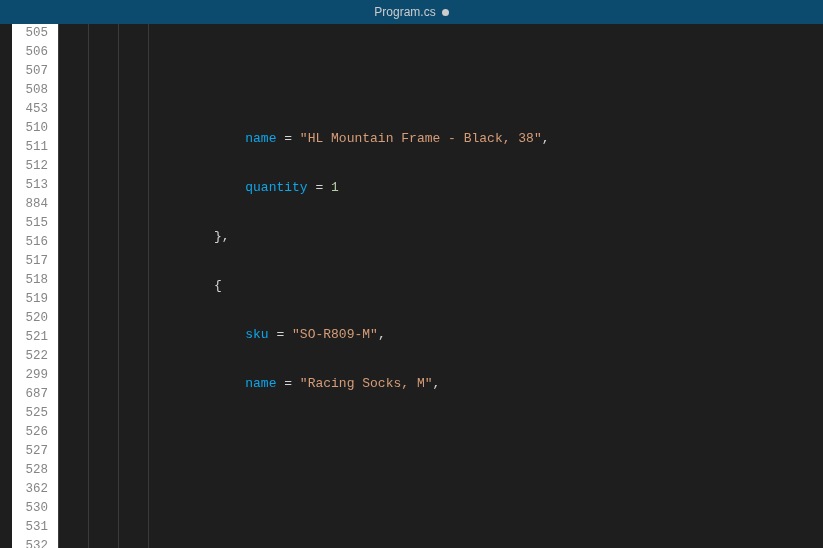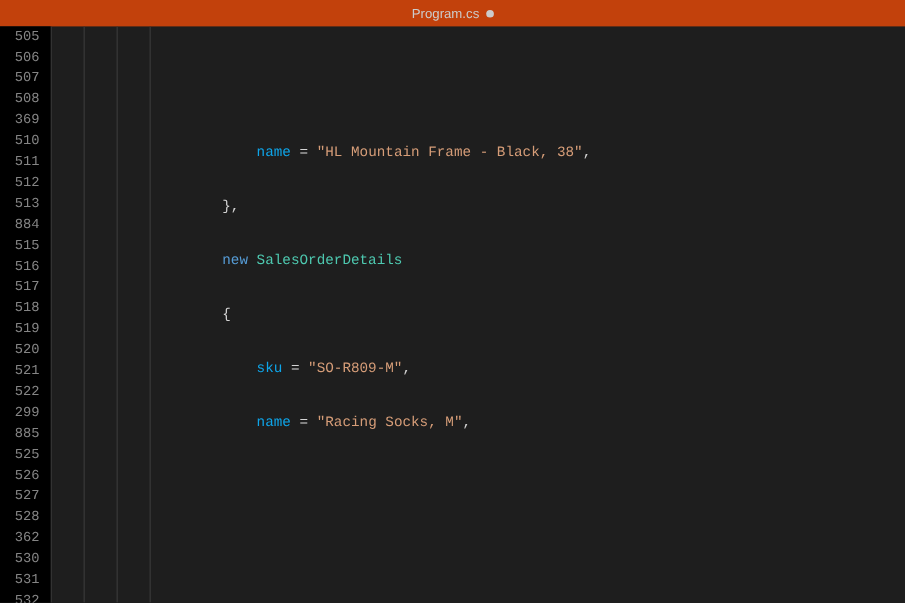--- a/index.html
+++ b/index.html
@@ -7,21 +7,21 @@
     background: #1e1e1e;
     font-family: Consolas, 'Courier New', monospace;
     font-size: 13px;
     color: #d4d4d4;
     width: 823px;
     height: 548px;
     overflow: hidden;
   }
   .tabbar {
     height: 24px;
-    background: #c2410c;
+    background: #0c4a6e;
     display: flex;
     justify-content: center;
     align-items: center;
   }
   .tab {
     display: flex;
     align-items: center;
     gap: 6px;
     color: #cccccc;
     font-size: 12px;
@@ -32,27 +32,28 @@
     height: 7px;
     border-radius: 50%;
     background: #cccccc;
     display: inline-block;
   }
   .editor {
     display: flex;
     height: calc(100% - 24px);
   }
   .gutter {
-    background: #000000;
+    background: #ffffff;
     color: #858585;
     text-align: right;
     padding: 0 10px 0 6px;
     user-select: none;
     font-size: 12.5px;
     width: 46px;
+    margin-left: 12px;
   }
   .code {
     flex: 1;
     position: relative;
     white-space: pre;
     overflow: hidden;
   }
   .line {
     height: 19px;
     line-height: 19px;
@@ -87,55 +88,55 @@
     <span class="dirty-dot"></span>
   </div>
 </div>
 
 <div class="editor">
   <div class="gutter">
     <div class="line">505</div>
     <div class="line">506</div>
     <div class="line">507</div>
     <div class="line">508</div>
-    <div class="line">369</div>
+    <div class="line">453</div>
     <div class="line">510</div>
     <div class="line">511</div>
     <div class="line">512</div>
     <div class="line">513</div>
     <div class="line">884</div>
     <div class="line">515</div>
     <div class="line">516</div>
     <div class="line">517</div>
     <div class="line">518</div>
     <div class="line">519</div>
     <div class="line">520</div>
     <div class="line">521</div>
     <div class="line">522</div>
     <div class="line">299</div>
-    <div class="line">885</div>
+    <div class="line">687</div>
     <div class="line">525</div>
     <div class="line">526</div>
     <div class="line">527</div>
     <div class="line">528</div>
     <div class="line">362</div>
     <div class="line">530</div>
     <div class="line">531</div>
     <div class="line">532</div>
   </div>
 
   <div class="code">
     <div class="guide" style="left:0px"></div>
     <div class="guide" style="left:30px"></div>
     <div class="guide" style="left:60px"></div>
     <div class="guide" style="left:90px"></div>
 
     <div class="code-line">                        <span class="prop">name</span><span class="punc"> = </span><span class="str">"HL Mountain Frame - Black, 38"</span><span class="punc">,</span></div>
+    <div class="code-line">                        <span class="prop">quantity</span><span class="punc"> = </span><span class="num">1</span></div>
     <div class="code-line">                    <span class="punc">},</span></div>
-    <div class="code-line">                    <span class="kw">new</span><span class="type"> SalesOrderDetails</span></div>
     <div class="code-line">                    <span class="punc">{</span></div>
     <div class="code-line">                        <span class="prop">sku</span><span class="punc"> = </span><span class="str">"SO-R809-M"</span><span class="punc">,</span></div>
     <div class="code-line">                        <span class="prop">name</span><span class="punc"> = </span><span class="str">"Racing Socks, M"</span><span class="punc">,</span></div>
     
     
     
     
     
     
     

